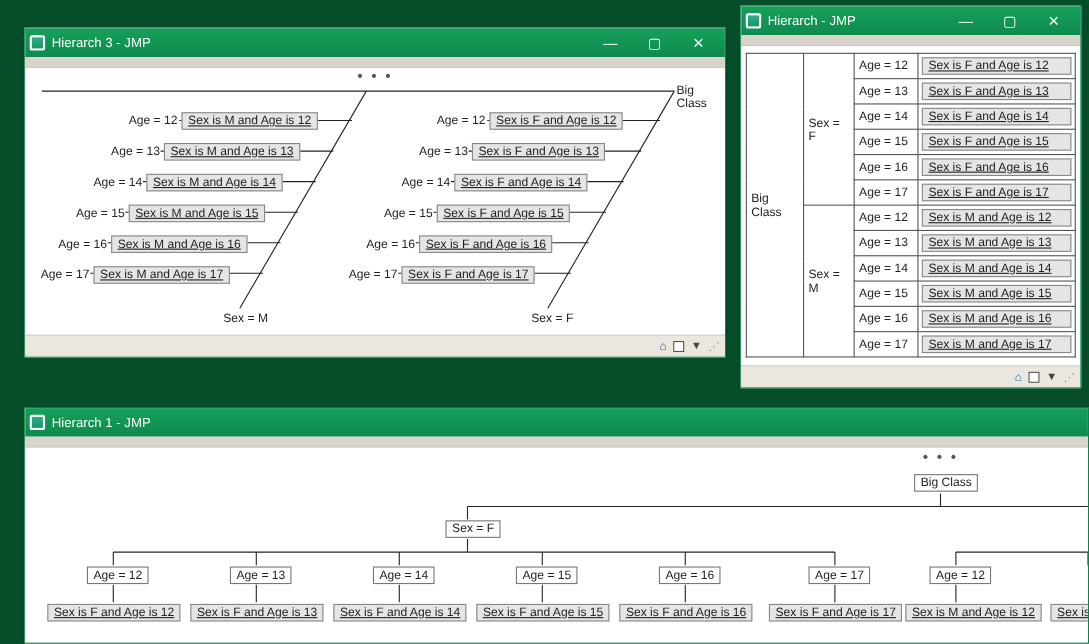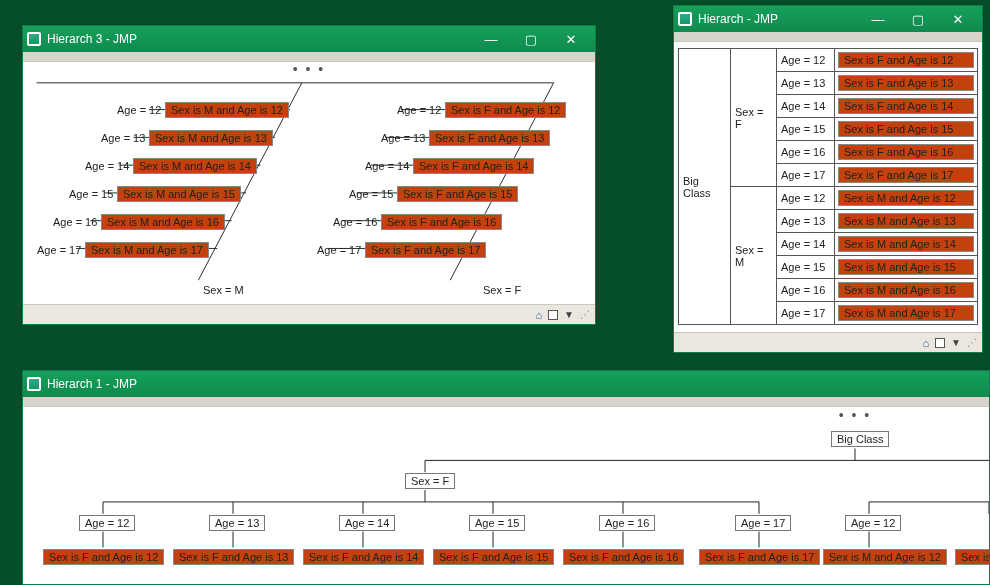--- a/index.html
+++ b/index.html
@@ -87,21 +87,21 @@
 
   
   .box {
     border:1px solid #777;
     background:#fff;
     padding:1px 5px;
     white-space:nowrap;
     font-size:11px;
     display:inline-block;
   }
-  .box.gray { background:#c2410c; border-color:#888;}
+  .box.gray { background:#e5e5e5; border-color:#888;text-decoration:underline;}
 
   
   .fish {
     position:absolute; inset:0;
   }
   .fish svg{ position:absolute; inset:0; width:100%; height:100%; }
   .fish .lbl { position:absolute; }
   .fish .agelbl { position:absolute; font-size:11px; text-align:right;}
   .fish .bigcls { position:absolute; font-size:11px; }
   .fish .sexlbl{ position:absolute; font-size:11px;}
@@ -121,21 +121,21 @@
   table.hier td.gcell .box{ display:block; }
 
   
   .org{ position:absolute; inset:0; }
   .org svg{position:absolute; inset:0; width:100%; height:100%;}
   .org .node{ position:absolute; }
 </style>
 </head>
 <body>
 
-<div class="window" style="left:22px; top:25px; width:574px; height:300px;">
+<div class="window" style="left:22px; top:25px; width:638px; height:300px;">
   <div class="titlebar">
     <span class="appicon"></span>
     <span class="title">Hierarch 3 - JMP</span>
     <div class="winbtns">
       <div class="winbtn">—</div>
       <div class="winbtn">▢</div>
       <div class="winbtn">✕</div>
     </div>
   </div>
   <div class="menuband"></div>

